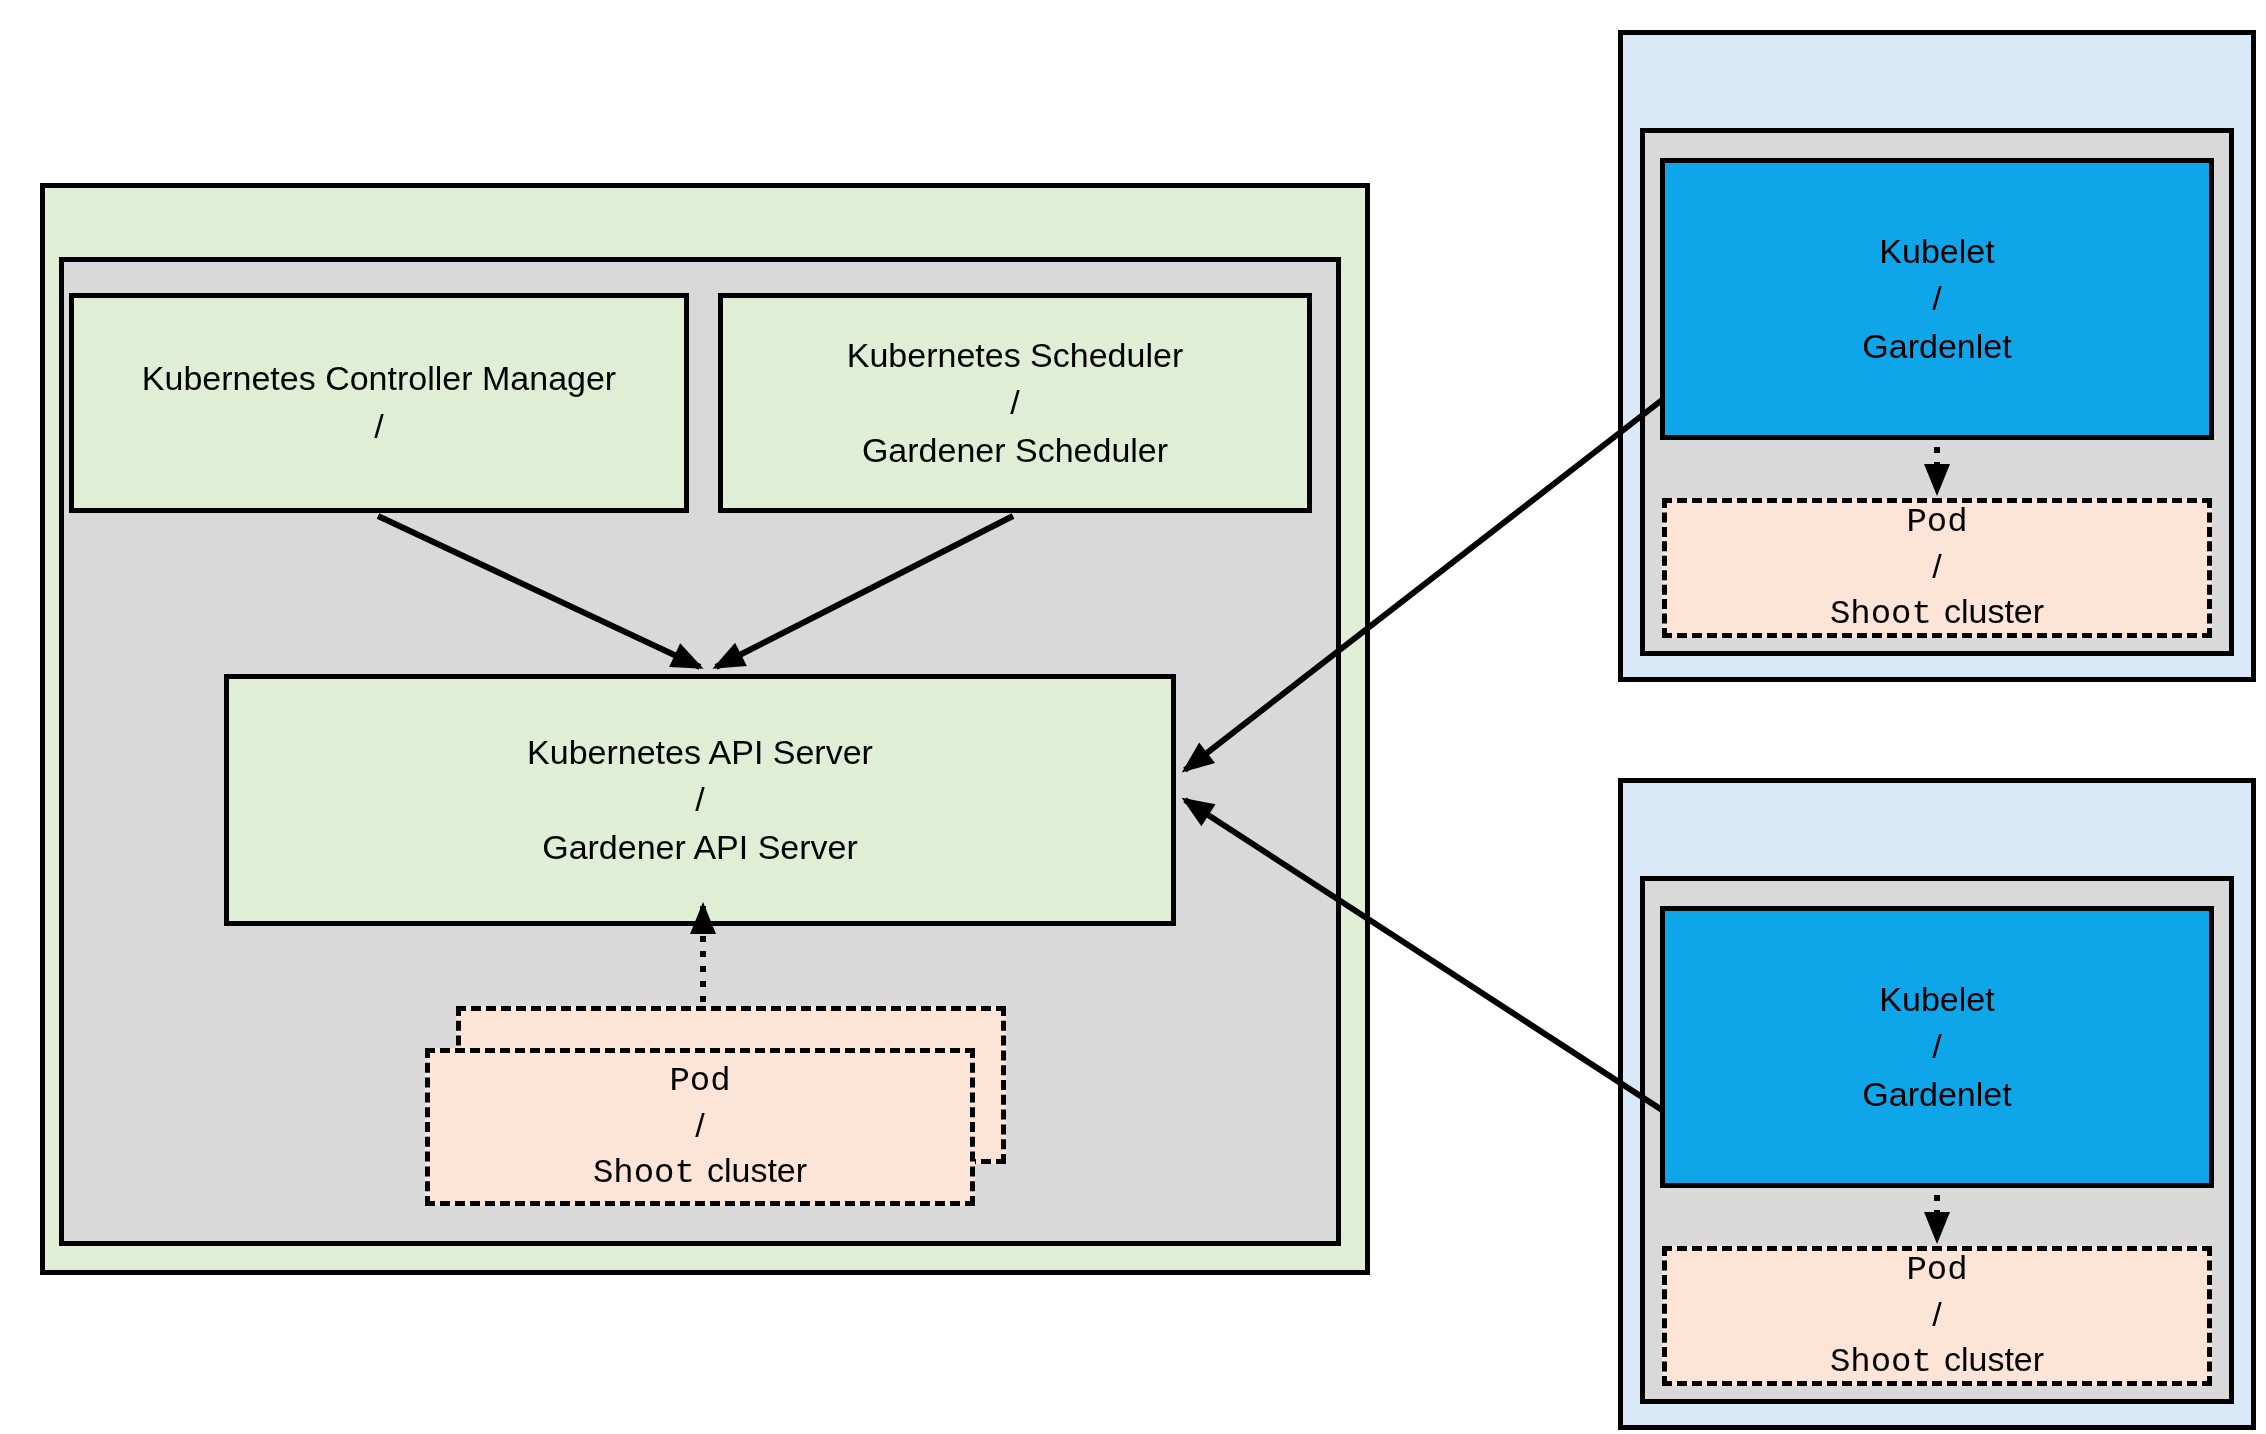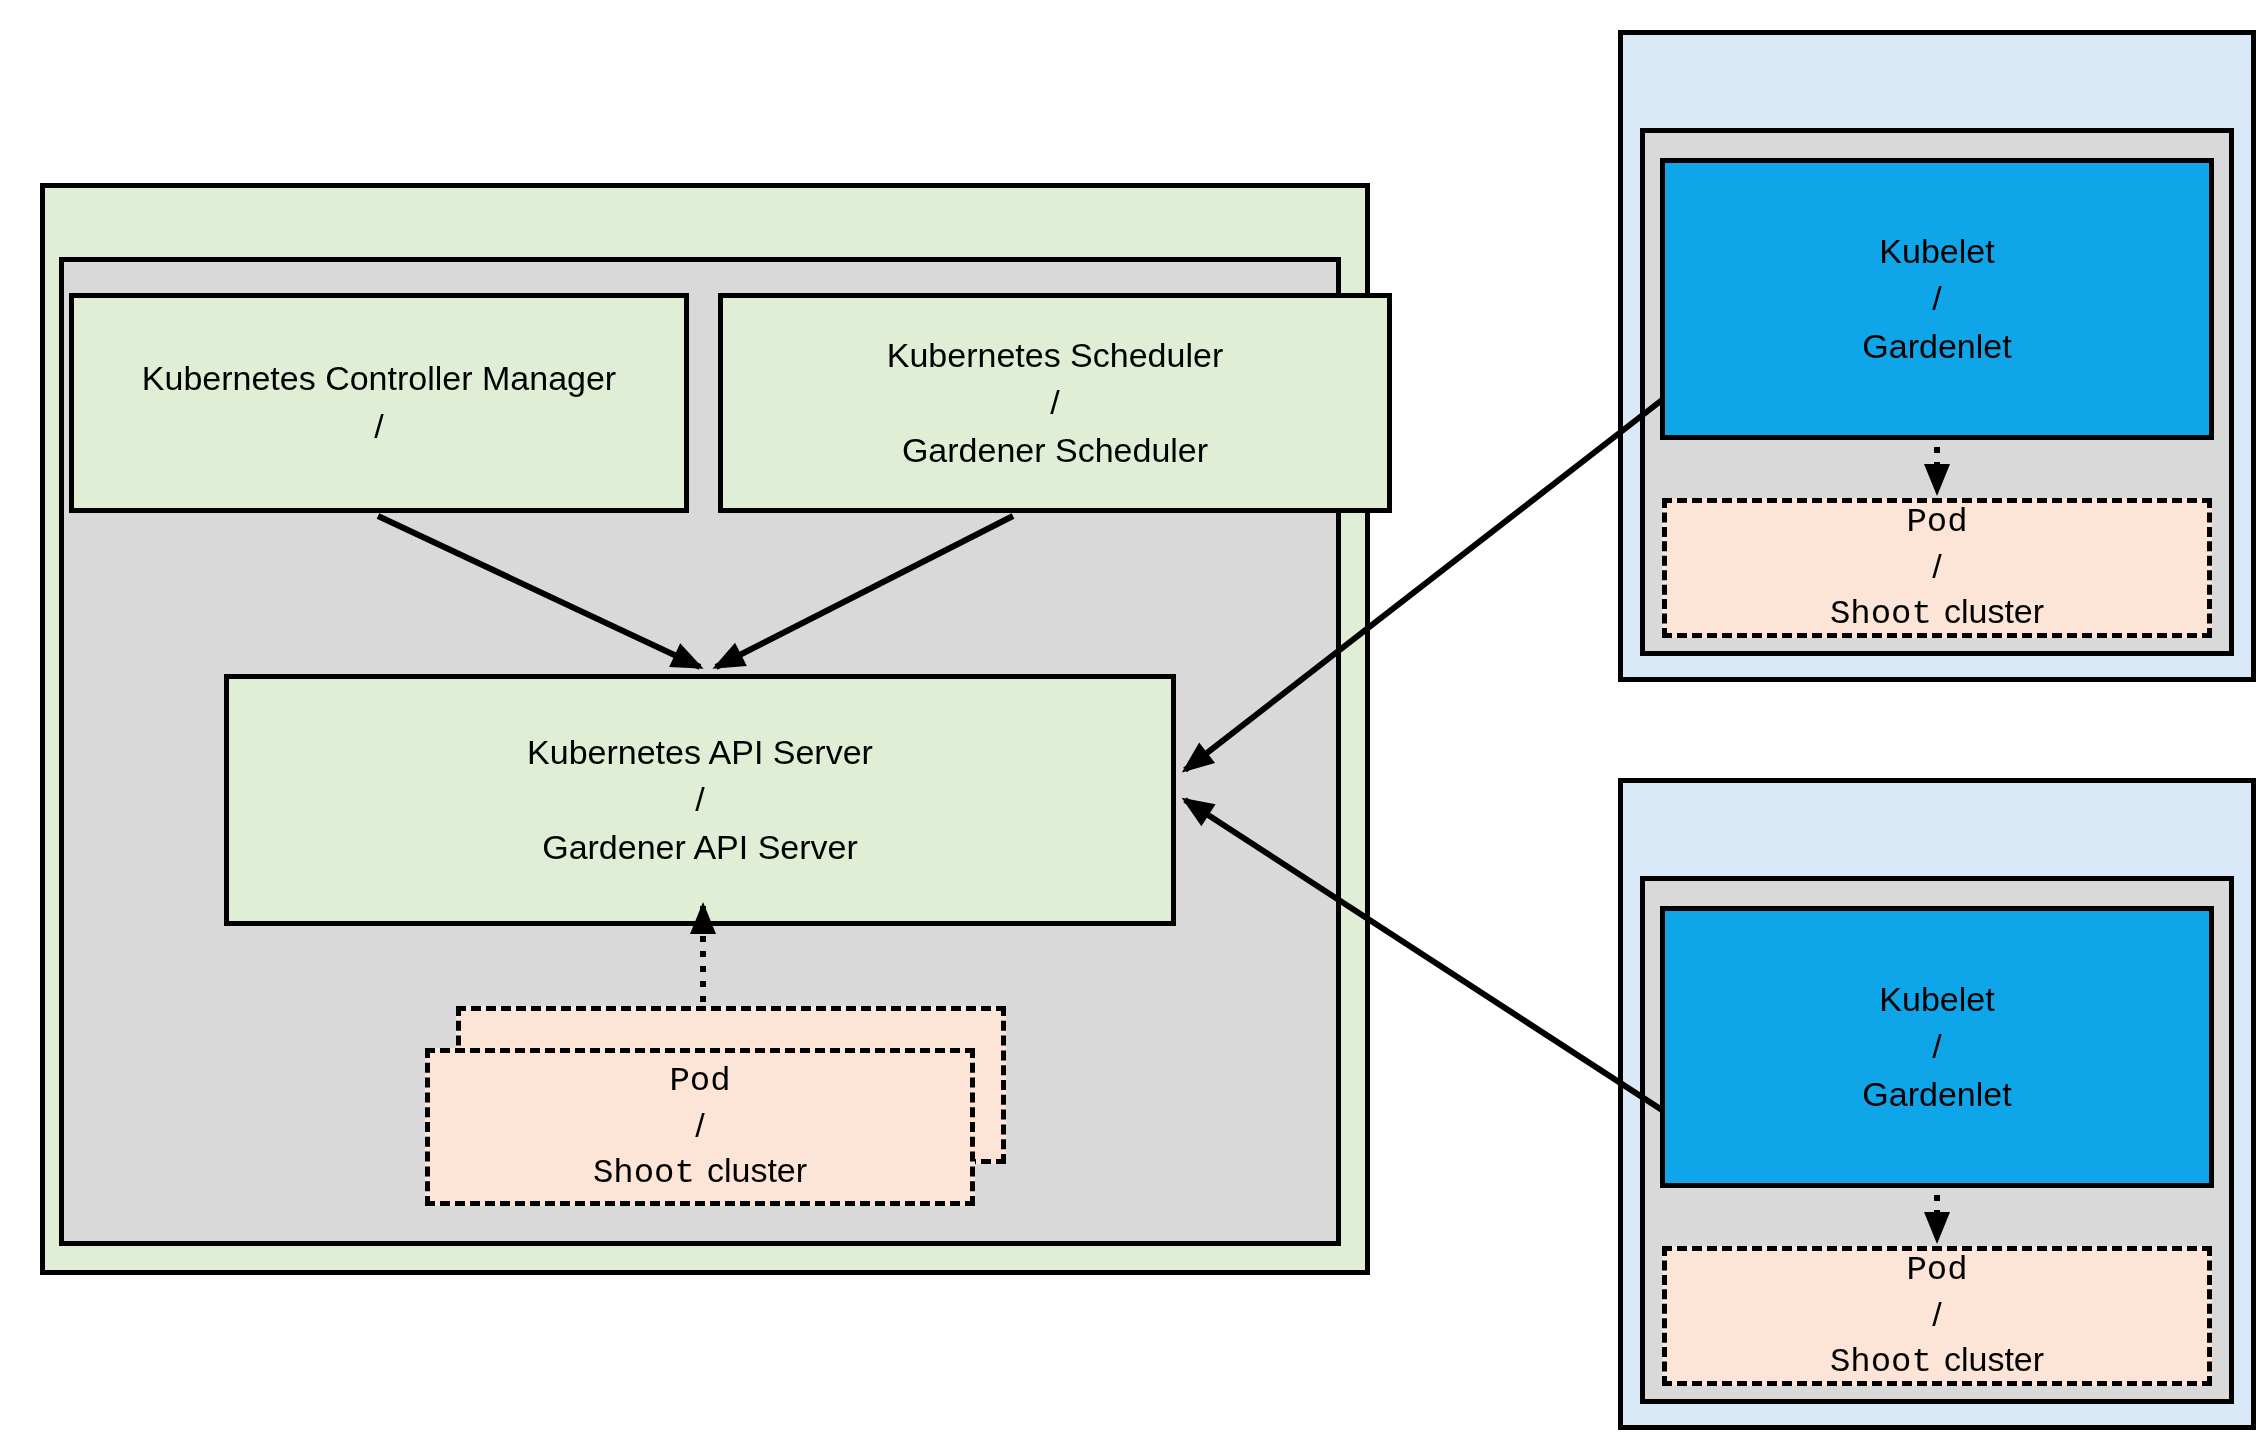--- a/index.html
+++ b/index.html
@@ -41,21 +41,21 @@
   .mono { font-family: "Liberation Mono", "DejaVu Sans Mono", monospace; }
   .bold { font-weight: normal; }
   .cluster-word { margin-left: 12px; margin-top: 28px; }
   #arrow-layer { position: absolute; left: 0; top: 0; z-index: 10; pointer-events: none; }
 
   
   #cp-outer   { left: 40px;  top: 183px;  width: 1330px; height: 1092px; z-index: 1; }
   #cp-title   { left: 54px;  top: 196px; }
   #cp-inner   { left: 59px;  top: 257px;  width: 1282px; height: 989px;  z-index: 2; border: 5px solid #000; }
   #kcm-box    { left: 69px;  top: 293px;  width: 620px;  height: 220px; }
-  #sched-box  { left: 718px; top: 293px;  width: 674px;  height: 220px; }
+  #sched-box  { left: 718px; top: 293px;  width: 594px;  height: 220px; }
   #api-box    { left: 224px; top: 674px;  width: 952px;  height: 252px; }
   #cp-pod-back  { left: 456px; top: 1006px; width: 550px; height: 158px; z-index: 3; }
   #cp-pod-front { left: 425px; top: 1048px; width: 550px; height: 158px; z-index: 4; }
 
   
   #wa-outer   { left: 1618px; top: 30px;  width: 638px; height: 652px; z-index: 1; }
   #wa-title   { left: 1632px; top: 44px; }
   #wa-inner   { left: 1640px; top: 128px; width: 594px; height: 528px; z-index: 2; border: 5px solid #000; }
   #wa-kubelet { left: 1660px; top: 158px; width: 554px; height: 282px; }
   #wa-pod     { left: 1662px; top: 498px; width: 550px; height: 140px; }

